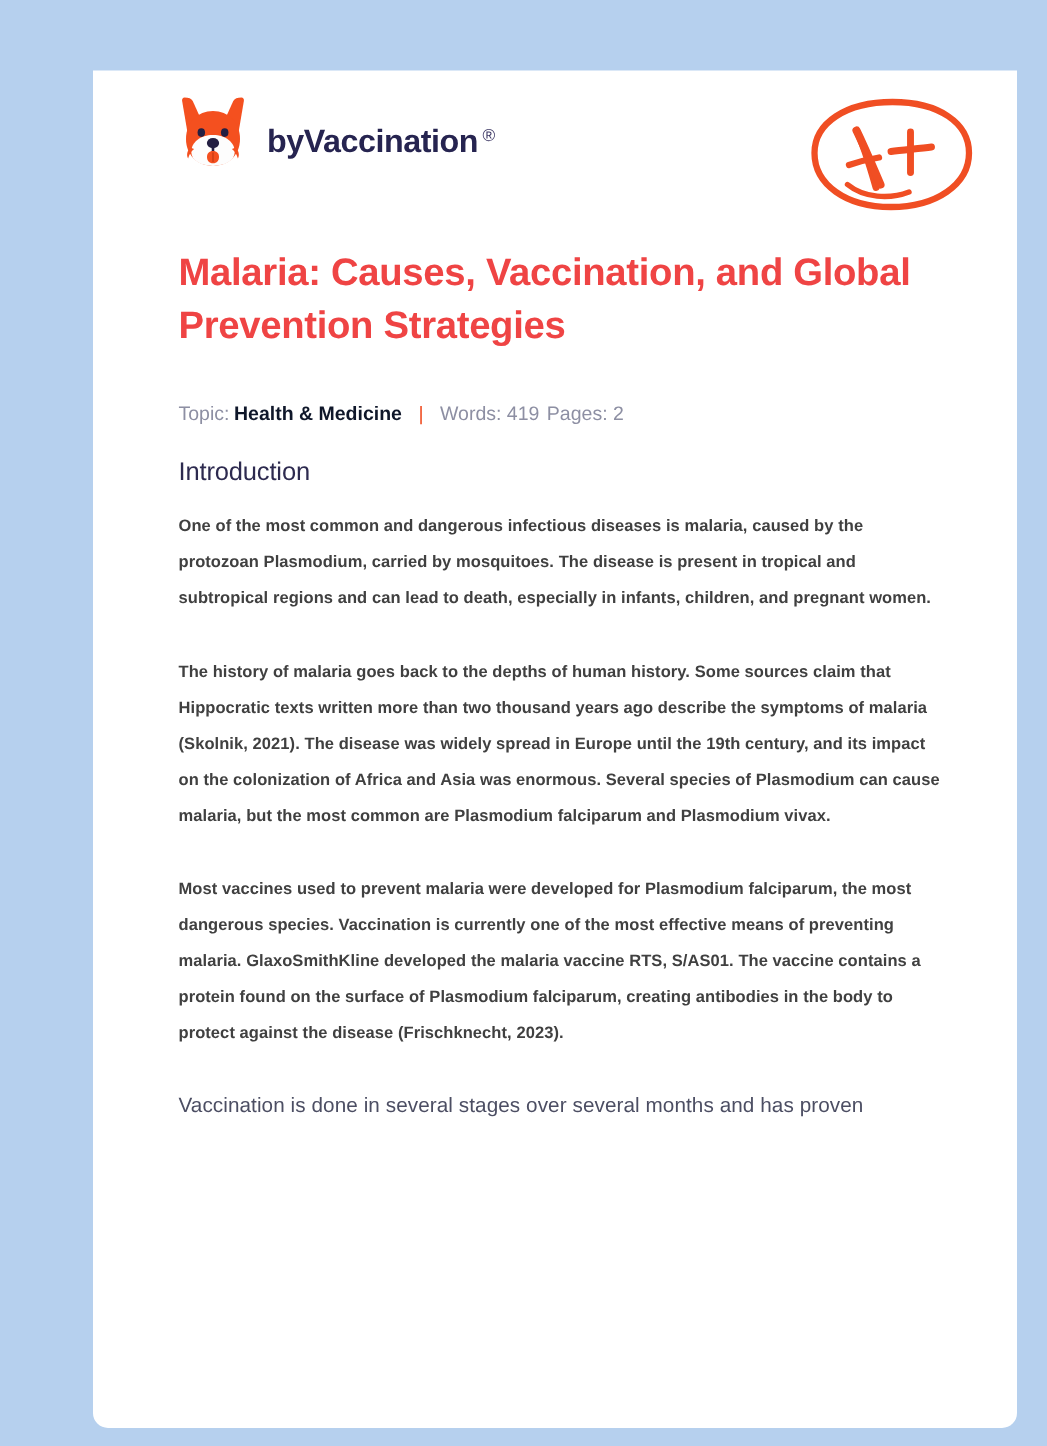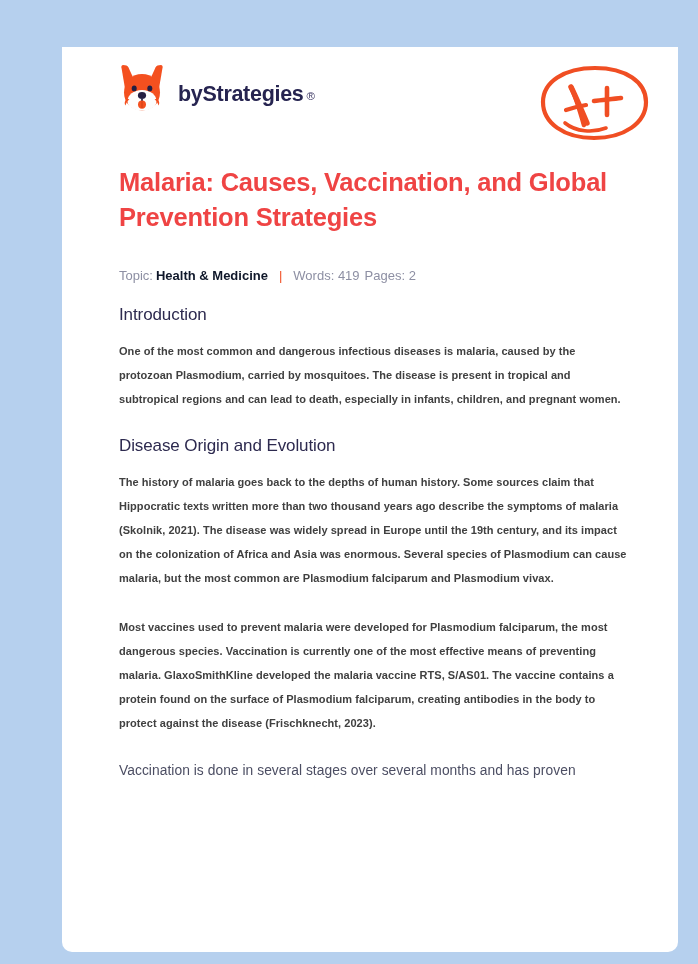--- a/index.html
+++ b/index.html
@@ -46,21 +46,21 @@
     align-items: center;
     gap: 13px;
   }
   .corgi-logo {
     width: 46px;
     height: 50px;
     display: block;
   }
   .brand-text {
     display: flex;
-    align-items: flex-end;
+    align-items: center;
     font-size: 21.5px;
     font-weight: bold;
     color: #262450;
     letter-spacing: -0.3px;
     line-height: 1;
     white-space: nowrap;
     margin-top: 16px;
   }
   .brand-reg {
     font-size: 11.5px;
@@ -174,21 +174,21 @@
 
             <path d="M23 38.6 C25.6 38.6 27 40.2 27 42.6 C27 45 25.6 46.8 23 46.8 C20.4 46.8 19 45 19 42.6 C19 40.2 20.4 38.6 23 38.6 Z" fill="#f4501f"></path>
             <path d="M23 39.6 L23 46" stroke="#c93c14" stroke-width="0.9"></path>
 
             <path d="M8.2 36.5 C6 38 5 41 6.4 43.6 C7.2 41 8.6 38.6 10.4 37.4 Z" fill="#f4501f"></path>
             <path d="M37.8 36.5 C40 38 41 41 39.6 43.6 C38.8 41 37.4 38.6 35.6 37.4 Z" fill="#f4501f"></path>
           </svg>
         </span>
         <span class="brand-text">
           <span>by </span>
-          <span>Strategies</span>
+          <span>Vaccination</span>
           <span class="brand-reg">®</span>
         </span>
       </div>
 
       <div class="grade-badge">
         <svg viewBox="0 0 113 80" xmlns="http://www.w3.org/2000/svg">
 
           <path d="M57 5 C88 5 108 19 108 39 C108 60 86 75 56 75 C26 75 5 60 5 39 C5 19 26 5 57 5 Z" fill="none" stroke="#f04e23" stroke-width="4.2" stroke-linecap="round"></path>
 
           <path d="M46 62 C42 48 38 34 33 24" fill="none" stroke="#f04e23" stroke-width="4.6" stroke-linecap="round"></path>
@@ -213,21 +213,20 @@
     </div>
 
     <div class="doc-body">
 
       <div class="section">
         <h2 class="section-heading">Introduction</h2>
         <p class="body-paragraph">One of the most common and dangerous infectious diseases is malaria, caused by the protozoan Plasmodium, carried by mosquitoes. The disease is present in tropical and subtropical regions and can lead to death, especially in infants, children, and pregnant women.</p>
       </div>
 
       <div class="section">
-        <h2 class="section-heading">Disease Origin and Evolution</h2>
         <p class="body-paragraph">The history of malaria goes back to the depths of human history. Some sources claim that Hippocratic texts written more than two thousand years ago describe the symptoms of malaria (Skolnik, 2021). The disease was widely spread in Europe until the 19th century, and its impact on the colonization of Africa and Asia was enormous. Several species of Plasmodium can cause malaria, but the most common are Plasmodium falciparum and Plasmodium vivax.</p>
       </div>
 
       <div class="section">
         <p class="body-paragraph">Most vaccines used to prevent malaria were developed for Plasmodium falciparum, the most dangerous species. Vaccination is currently one of the most effective means of preventing malaria. GlaxoSmithKline developed the malaria vaccine RTS, S/AS01. The vaccine contains a protein found on the surface of Plasmodium falciparum, creating antibodies in the body to protect against the disease (Frischknecht, 2023).</p>
       </div>
 
       <p class="tail-paragraph">Vaccination is done in several stages over several months and has proven</p>
     </div>
 

